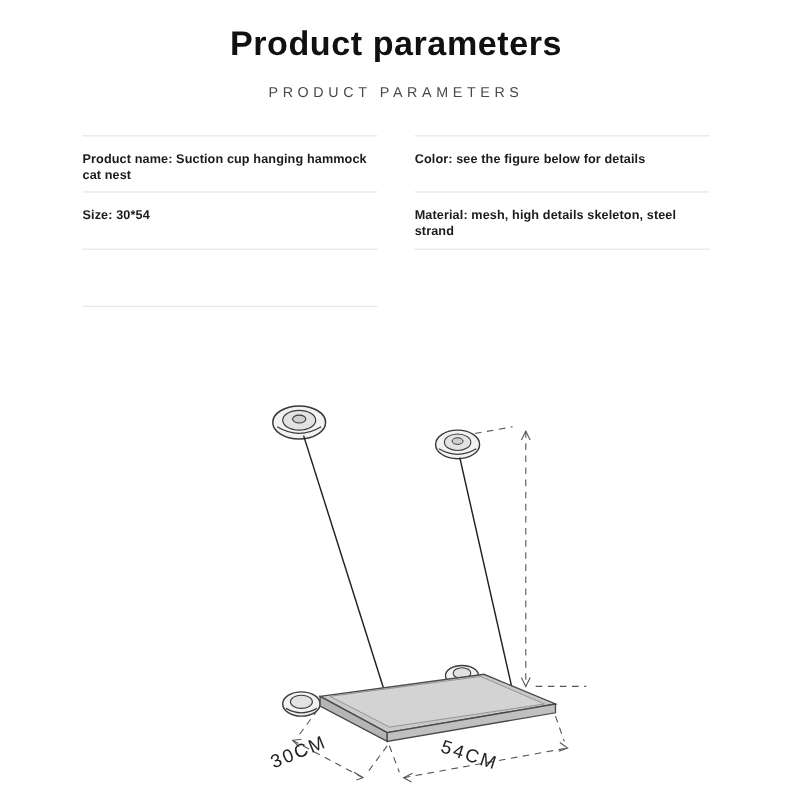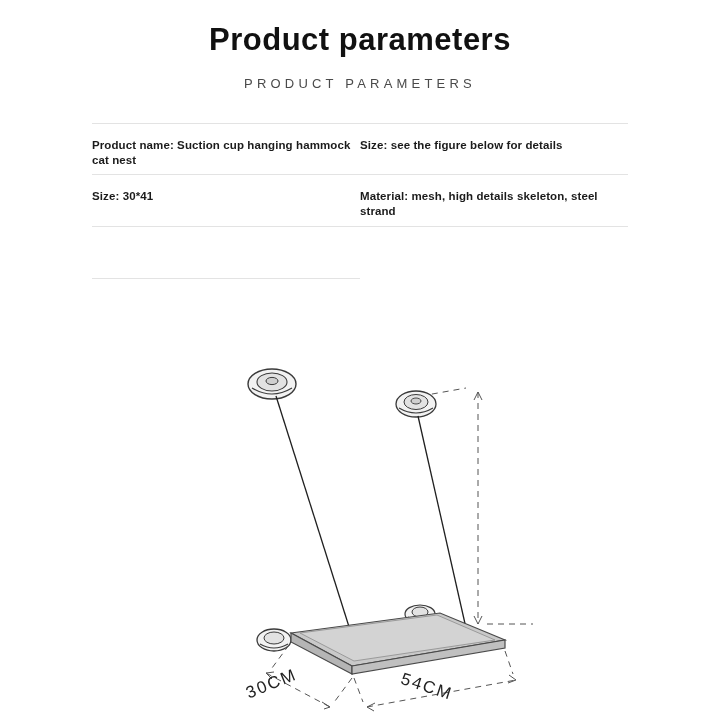--- a/index.html
+++ b/index.html
@@ -37,21 +37,21 @@
     letter-spacing: 4.2px;
     color: #4a4a4a;
     margin-top: 18px;
     font-weight: normal;
   }
 
   .params {
     margin: 32px auto 0 auto;
     width: 570px;
     display: flex;
-    justify-content: center;
+    justify-content: space-between;
   }
 
   .col {
     width: 268px;
   }
 
   .param-row {
     border-bottom: 1px solid #e3e3e3;
     min-height: 52px;
     display: flex;
@@ -114,28 +114,28 @@
   <div class="title">Product parameters</div>
   <div class="subtitle">PRODUCT PARAMETERS</div>
 
   <div class="params">
 
     <div class="col left-col">
       <div class="param-row first">
         <span class="param-text">Product name: Suction cup hanging hammock cat nest</span>
       </div>
       <div class="param-row">
-        <span class="param-text">Size: 30*41</span>
+        <span class="param-text">Size: 30*54</span>
       </div>
       <div class="param-row empty"></div>
     </div>
 
     <div class="col right-col">
       <div class="param-row first">
-        <span class="param-text">Size: see the figure below for details</span>
+        <span class="param-text">Color: see the figure below for details</span>
       </div>
       <div class="param-row">
         <span class="param-text">Material: mesh, high details skeleton, steel strand</span>
       </div>
     </div>
 
   </div>
 
   <div class="diagram">
     <svg width="720" height="390" viewBox="0 0 720 390" xmlns="http://www.w3.org/2000/svg">

